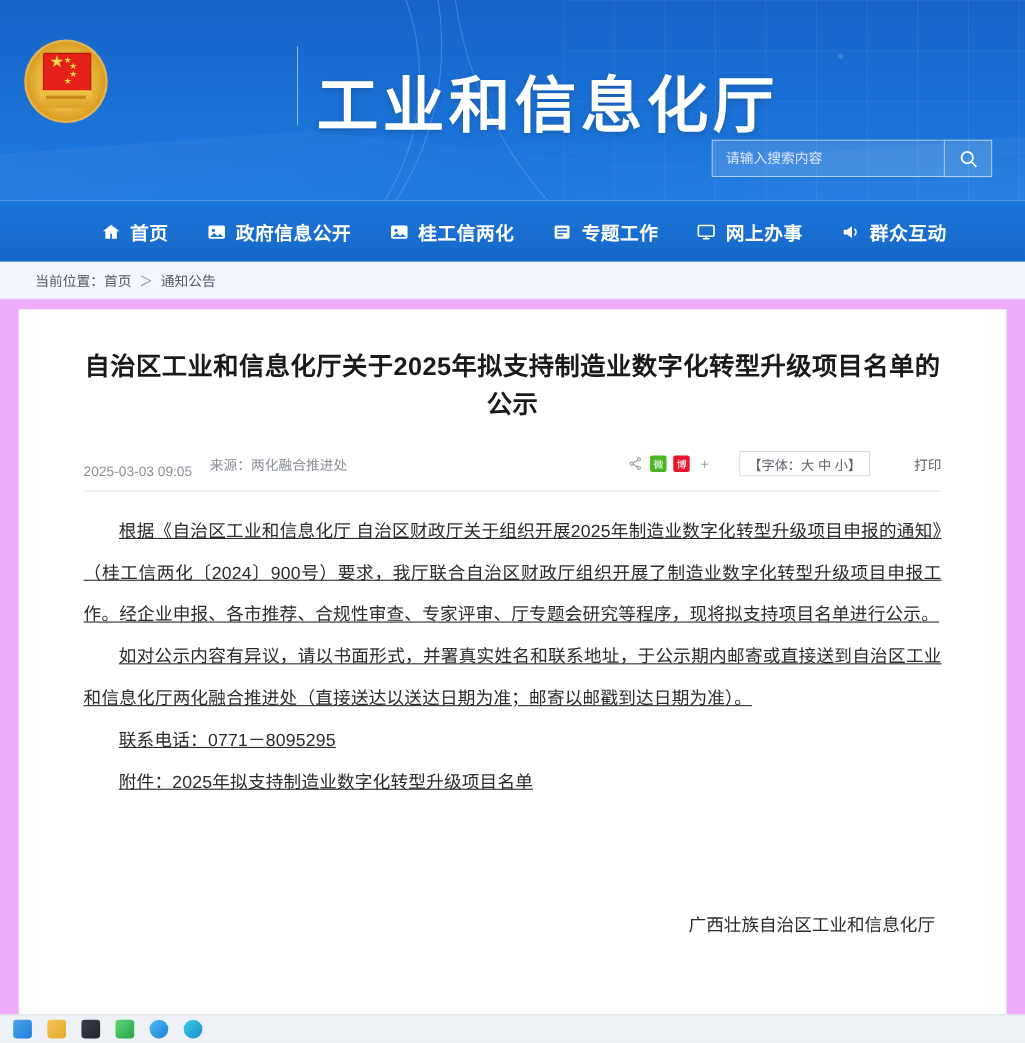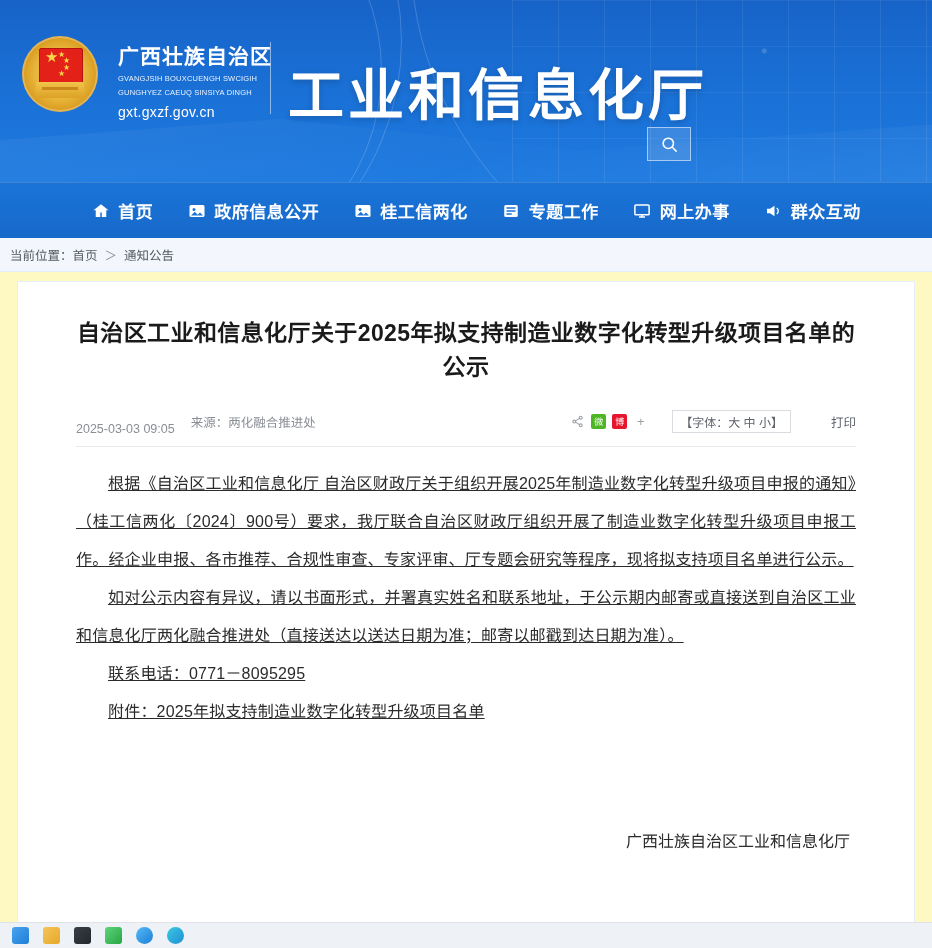--- a/index.html
+++ b/index.html
@@ -190,31 +190,31 @@
     width: 19px; height: 19px;
     align-items: center; justify-content: center;
   }
 
   
   .breadcrumb {
     height: 33px;
     background: #f3f7fd;
     display: flex;
     align-items: center;
-    padding-left: 10px;
+    padding-left: 32px;
     font-size: 12.5px;
     color: #555a61;
     border-bottom: 1px solid #e3ecf7;
   }
   .breadcrumb a { color: #555a61; text-decoration: none; cursor: pointer; }
   .breadcrumb .sep { margin: 0 7px; color: #8b9199; }
 
   
   .page-wrap {
-    background: #fef9c3;
+    background: #f0abfc;
     padding: 9px 17px 0 17px;
     height: 672px;
     box-sizing: border-box;
   }
   .card {
     background: #ffffff;
     border: 1px solid #e6eef8;
     height: 100%;
     box-sizing: border-box;
     padding: 34px 58px 0 58px;
@@ -339,32 +339,27 @@
     <div class="ring"></div>
     <div class="shield"></div>
     <div class="star s0">★</div>
     <div class="star s1">★</div>
     <div class="star s2">★</div>
     <div class="star s3">★</div>
     <div class="star s4">★</div>
     <div class="base"></div>
   </div>
 
-  <div class="gov-name">
-    <div class="cn">广西壮族自治区</div>
-    <div class="zh-latin">GVANGJSIH BOUXCUENGH SWCIGIH</div>
-    <div class="zh-latin">GUNGHYEZ CAEUQ SINSIYA DINGH</div>
-    <div class="url">gxt.gxzf.gov.cn</div>
-  </div>
 
   <div class="divider-v"></div>
 
   <div class="site-title">工业和信息化厅</div>
 
   <div class="search-box">
+    <input class="search-input" type="text" placeholder="请输入搜索内容" style="">
     <div class="search-btn">
       <svg width="19" height="19" viewBox="0 0 24 24" fill="none" stroke="#ffffff" stroke-width="2">
         <circle cx="10.5" cy="10.5" r="6.5"></circle>
         <line x1="15.5" y1="15.5" x2="21" y2="21"></line>
       </svg>
     </div>
   </div>
 </div>
 
 <div class="nav">

